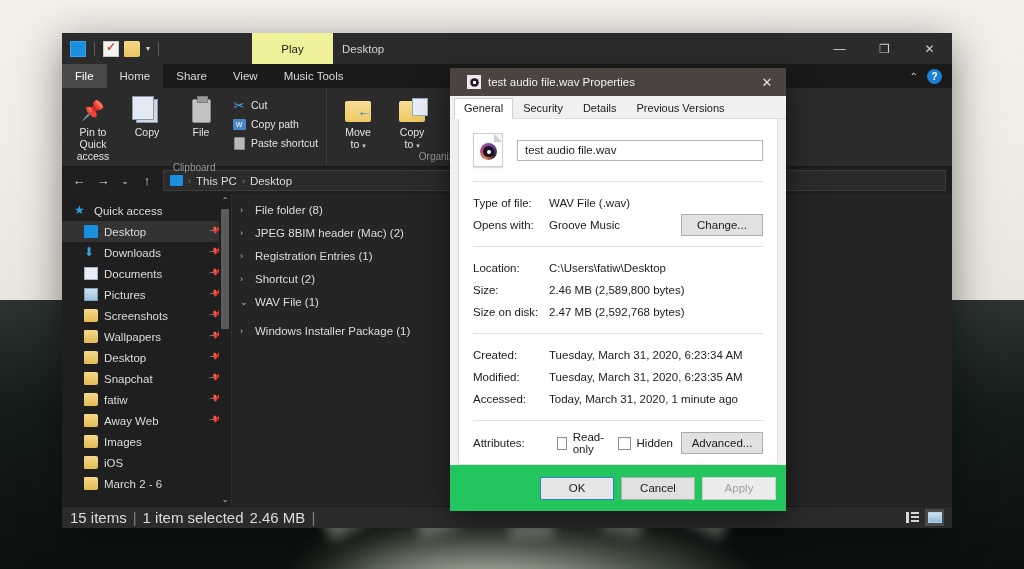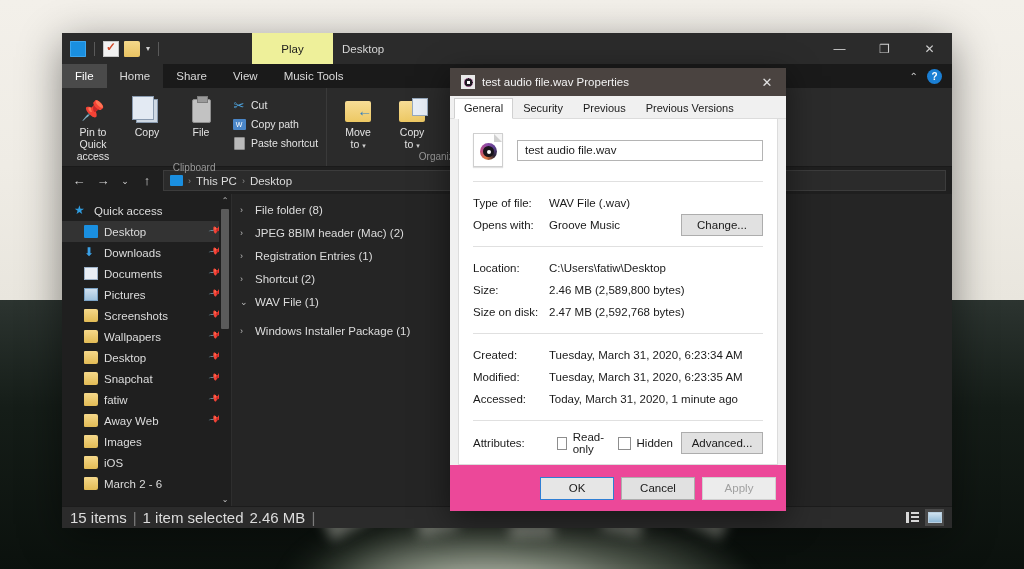--- a/index.html
+++ b/index.html
@@ -301,21 +301,21 @@
 
   
   .dialog {
     position: absolute; left: 450px; top: 68px; width: 336px; height: 443px;
     background: #f0f0f0; box-shadow: 0 8px 30px rgba(0,0,0,0.5);
     display: flex; flex-direction: column;
     font-size: 11.5px; color: #1a1a1a;
   }
   .dlg-title {
     height: 28px; background: #4a4340; display: flex; align-items: center;
-    gap: 7px; padding-left: 11px; color: #f2f2f2; font-size: 11.5px;
+    gap: 7px; padding-left: 17px; color: #f2f2f2; font-size: 11.5px;
   }
   .dlg-ico {
     width: 14px; height: 14px; background: #e9e9e9; position: relative;
     display: flex; align-items: center; justify-content: center;
   }
   .dlg-ico-disc {
     width: 9px; height: 9px; border-radius: 50%;
     background: radial-gradient(circle, #ffffff 0 1.5px, #1e1a22 1.5px 4px, #8a4a7a 4px);
   }
   .dlg-close {
@@ -372,21 +372,21 @@
     display: flex; align-items: center; justify-content: center; font-size: 11.5px;
     color: #1a1a1a; margin-left: auto;
   }
   .attr-row { display: flex; align-items: center; gap: 8px; }
   .cbx { display: flex; align-items: center; gap: 6px; font-size: 11.5px; }
   .cbx .box {
     width: 13px; height: 13px; border: 1px solid #8d8d8d; background: #fff;
   }
   .dlg-footer {
     height: 46px; display: flex; align-items: center; justify-content: flex-end;
-    gap: 7px; padding: 0 10px; background: #ec4899;
+    gap: 7px; padding: 0 10px; background: #22c55e;
   }
   .fbtn {
     width: 74px; height: 23px; border: 1px solid #adadad; background: #e1e1e1;
     display: flex; align-items: center; justify-content: center; font-size: 11.5px;
     color: #1a1a1a;
   }
   .fbtn.primary { border: 1px solid #2f7fd4; background: #e6e6e6; }
   .fbtn.disabled { color: #a0a0a0; background: #ececec; border-color: #d0d0d0; }
 </style>
 </head>
@@ -677,21 +677,21 @@
     <span class="dlg-ico">
         <span class="dlg-ico-disc"></span>
       </span>
     <span>test audio file.wav Properties</span>
     <span class="dlg-close">✕</span>
   </div>
 
   <div class="dlg-tabs">
     <div class="dtab active">General</div>
     <div class="dtab">Security</div>
-    <div class="dtab">Previous</div>
+    <div class="dtab">Details</div>
     <div class="dtab">Previous Versions</div>
   </div>
 
   <div class="dlg-body">
     <div class="fname-row">
       <div class="fname-icon">
         <div class="fname-vinyl"></div>
       </div>
       <div class="fname-input">test audio file.wav</div>
     </div>

